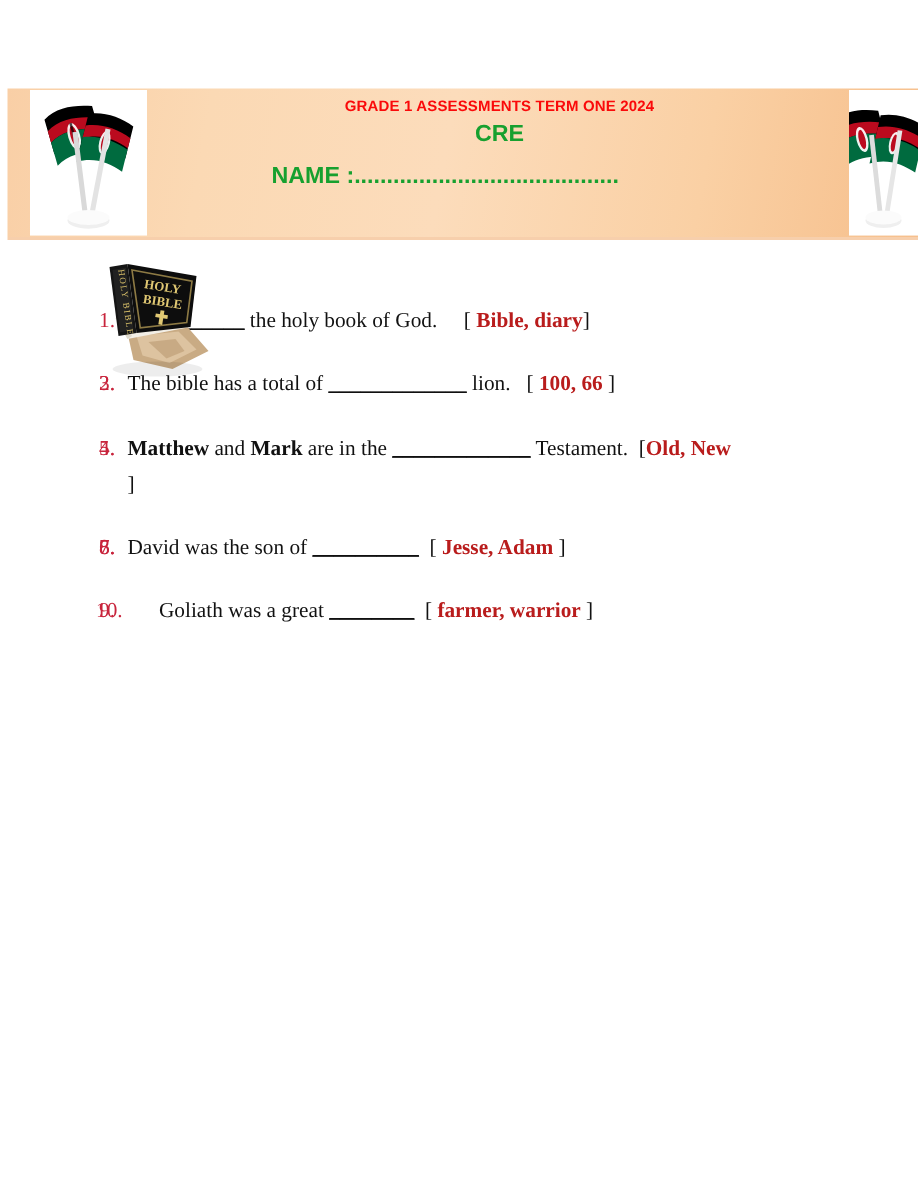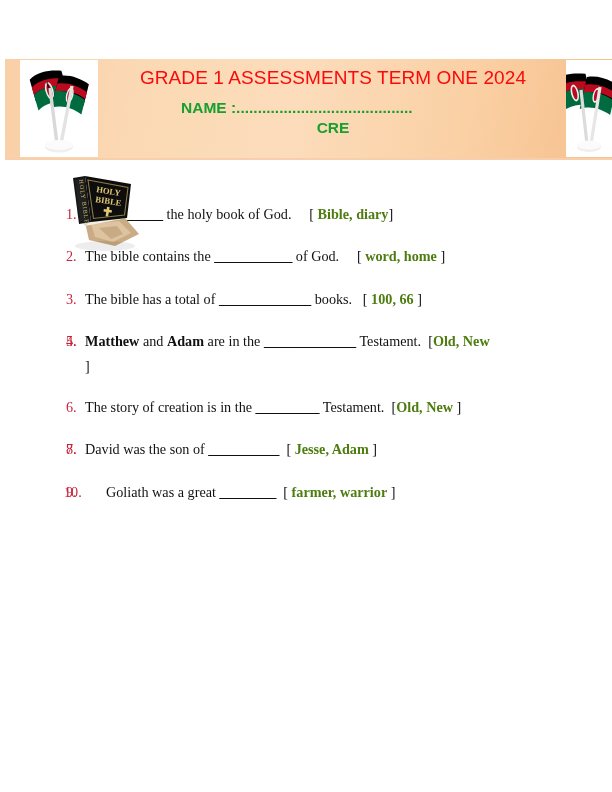--- a/index.html
+++ b/index.html
@@ -56,22 +56,22 @@
 
   #header-text-block {
     position: absolute;
     left: 98px;
     top: 6px;
     width: 460px;
     text-align: center;
     font-family: "Liberation Sans", "DejaVu Sans", sans-serif;
   }
   #header-title {
-    font-size: 19px;
-    font-weight: normal;
+    font-size: 10px;
+    font-weight: bold;
     color: #fa0a0a;
     letter-spacing: .1px;
     line-height: 1.42;
     white-space: nowrap;
   }
   #header-subject {
     font-size: 15.5px;
     font-weight: bold;
     color: #17a02f;
     line-height: 1.45;
@@ -129,21 +129,21 @@
     letter-spacing: 0;
     text-decoration: underline;
     white-space: pre;
   }
   .bold-name { font-weight: bold; }
   .opts {
     color: #111111;
     white-space: nowrap;
   }
   .opts b {
-    color: #4d7c0f;
+    color: #b91c1c;
     font-weight: bold;
   }
   .orphan-bracket {
     padding-left: 19px;
     font-size: 14.2px;
     color: #111111;
   }
   #question-5 { margin-bottom: 6px; }
   #question-5-overflow { margin-bottom: 24.5px; padding: 0 28px 0 66px; }
 </style>
@@ -200,22 +200,22 @@
       </g>
       <path d="M15,30 L21,84" stroke="#dcdcdc" stroke-width="3.2" fill="none"></path>
       <path d="M34,27 L25,84" stroke="#e6e6e6" stroke-width="3.2" fill="none"></path>
       <ellipse cx="23" cy="87" rx="12" ry="5" fill="#efefef"></ellipse>
       <ellipse cx="23" cy="85" rx="12" ry="4.6" fill="#fbfbfb"></ellipse>
     </svg>
   </div>
 
   <div id="header-text-block">
     <div id="header-title">GRADE 1 ASSESSMENTS TERM ONE 2024</div>
+    <div id="header-subject">CRE</div>
     <div id="name-line">NAME :.........................................</div>
-    <div id="header-subject">CRE</div>
   </div>
 </div>
 
 <div id="bible-image">
   <svg width="94" height="94" viewBox="0 0 94 94" aria-hidden="true">
 
     <path d="M30,62 L70,58 L84,74 L60,86 L34,80 Z" fill="#c9ab84"></path>
     <path d="M36,64 L64,61 L76,73 L58,82 L40,77 Z" fill="#ddc3a0"></path>
     <path d="M44,68 L62,66 L68,74 L56,79 Z" fill="#bfa078" opacity=".7"></path>
 
@@ -241,44 +241,42 @@
 
 <div id="questions-list">
 
   <div class="question-row" id="question-1">
     <span class="q-num">1.</span>
     <span class="q-body"><span class="blank">___________</span><span> the holy book of God.</span>&nbsp; &nbsp; &nbsp;<span class="opts"><span>[ </span><b>Bible, diary</b><span>]</span></span></span>
   </div>
 
   <div class="question-row" id="question-2">
     <span class="q-num">2.</span>
-    <span class="q-body"><span>The bible contains the </span><span class="blank">___________</span><span> of God.</span>&nbsp; &nbsp; &nbsp;<span class="opts"><span>[ </span><b>word, home</b><span> ]</span></span></span>
   </div>
 
   <div class="question-row" id="question-3">
     <span class="q-num">3.</span>
-    <span class="q-body"><span>The bible has a total of </span><span class="blank">_____________</span><span> books.</span>&nbsp; &nbsp;<span class="opts"><span>[ </span><b>100, 66</b><span> ]</span></span></span>
+    <span class="q-body"><span>The bible has a total of </span><span class="blank">_____________</span><span> lion.</span>&nbsp; &nbsp;<span class="opts"><span>[ </span><b>100, 66</b><span> ]</span></span></span>
   </div>
 
   <div class="question-row" id="question-4">
     <span class="q-num">4.</span>
   </div>
 
   <div class="question-row" id="question-5">
     <span class="q-num">5.</span>
-    <span class="q-body"><b class="bold-name">Matthew</b><span> and </span><b class="bold-name">Adam</b><span> are in the </span><span class="blank">_____________</span><span> Testament.</span>&nbsp; <span class="opts"><span>[</span><b>Old, New</b></span></span>
+    <span class="q-body"><b class="bold-name">Matthew</b><span> and </span><b class="bold-name">Mark</b><span> are in the </span><span class="blank">_____________</span><span> Testament.</span>&nbsp; <span class="opts"><span>[</span><b>Old, New</b></span></span>
   </div>
 
   <div id="question-5-overflow">
     <span class="orphan-bracket">]</span>
   </div>
 
   <div class="question-row" id="question-6">
     <span class="q-num">6.</span>
-    <span class="q-body"><span>The story of creation is in the </span><span class="blank">_________</span><span> Testament.</span>&nbsp; <span class="opts"><span>[</span><b>Old, New</b><span> ]</span></span></span>
   </div>
 
   <div class="question-row" id="question-7">
     <span class="q-num">7.</span>
   </div>
 
   <div class="question-row" id="question-8">
     <span class="q-num">8.</span>
     <span class="q-body"><span>David was the son of </span><span class="blank">__________</span>&nbsp; <span class="opts"><span>[ </span><b>Jesse,  Adam</b><span> ]</span></span></span>
   </div>

